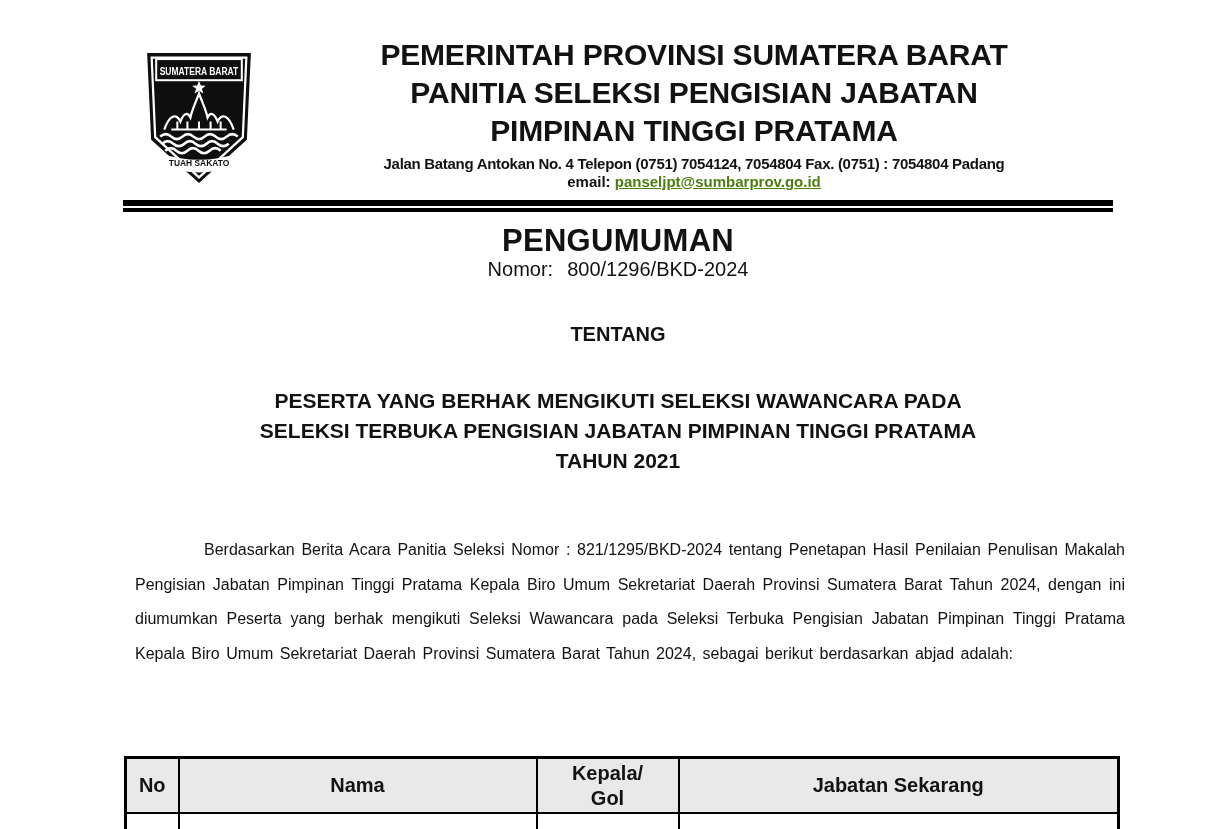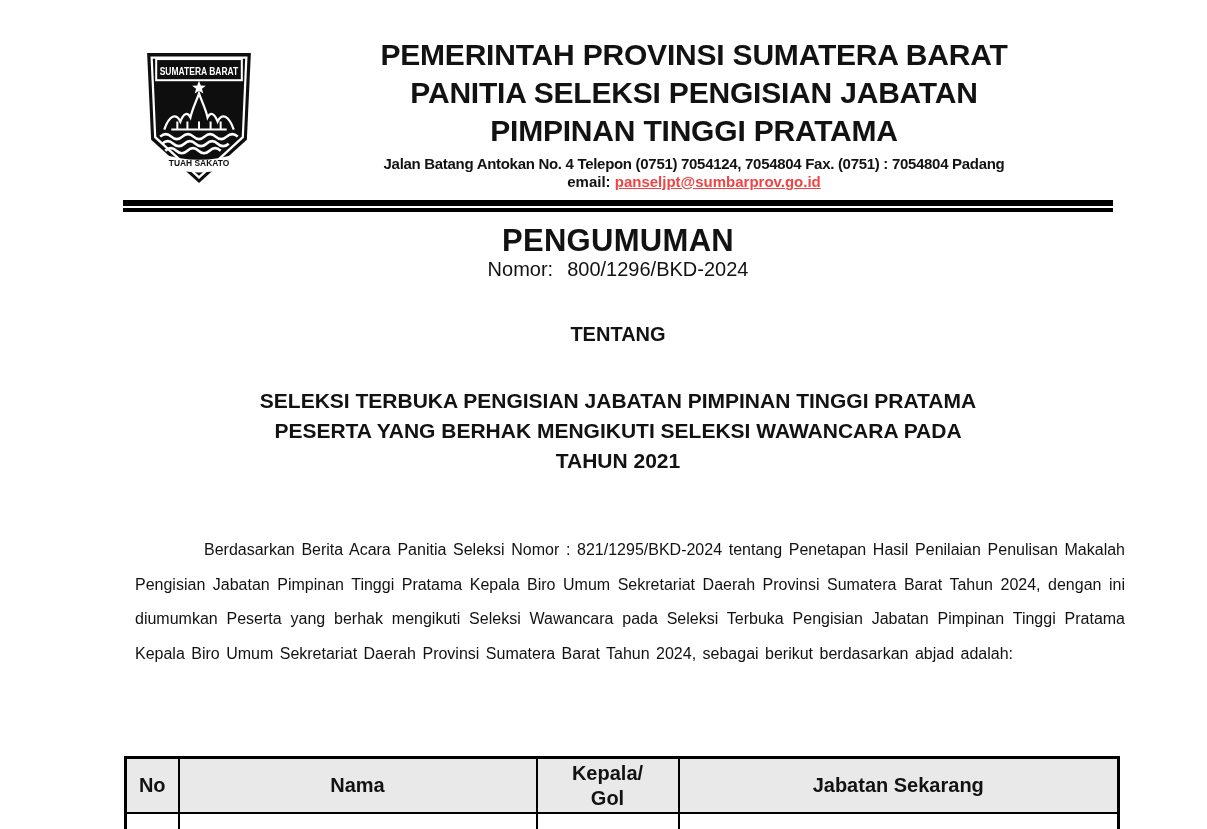--- a/index.html
+++ b/index.html
@@ -18,21 +18,21 @@
   .lh-text { position:absolute; left:152px; top:36px; width:838px; text-align:center; }
   .org-line {
     font-weight:700; font-size:30px; line-height:38px;
     letter-spacing:-0.2px; white-space:nowrap;
   }
   .addr {
     font-weight:700; font-size:15px; line-height:18px;
     letter-spacing:-0.3px; margin-top:5px; white-space:nowrap;
   }
   .email-line { font-weight:700; font-size:15px; line-height:18px; white-space:nowrap; }
-  .email-link { text-decoration:underline; color:#ef4444;margin-top:42px; }
+  .email-link { text-decoration:underline; color:#4d7c0f;margin-top:42px; }
 
   
   .double-rule {
     position:absolute; left:0; top:200px; width:990px; height:12px;
     border-top:6px solid #000; border-bottom:4px solid #000; box-sizing:border-box;
   }
 
   
   .c-block { position:absolute; left:0; width:990px; text-align:center; }
   .pengumuman { top:223px; font-size:31px; font-weight:700; letter-spacing:0.3px; }
@@ -102,22 +102,22 @@
 
     <div class="double-rule"></div>
 
     <div class="c-block pengumuman">PENGUMUMAN</div>
 
     <div class="c-block nomor"><span>Nomor:</span><span class="num">800/1296/BKD-2024</span></div>
 
     <div class="c-block tentang">TENTANG</div>
 
     <div class="c-block subject">
+      <div>PESERTA YANG BERHAK MENGIKUTI SELEKSI WAWANCARA PADA</div>
       <div>SELEKSI TERBUKA PENGISIAN JABATAN PIMPINAN TINGGI PRATAMA</div>
-      <div>PESERTA YANG BERHAK MENGIKUTI SELEKSI WAWANCARA PADA</div>
       <div>TAHUN 2021</div>
     </div>
 
     <div class="body-par">Berdasarkan Berita Acara Panitia Seleksi Nomor : 821/1295/BKD-2024 tentang Penetapan Hasil Penilaian Penulisan Makalah Pengisian Jabatan Pimpinan Tinggi Pratama Kepala Biro Umum Sekretariat Daerah Provinsi Sumatera Barat Tahun 2024, dengan ini diumumkan Peserta yang berhak mengikuti Seleksi Wawancara pada Seleksi Terbuka Pengisian Jabatan Pimpinan Tinggi Pratama Kepala Biro Umum Sekretariat Daerah Provinsi Sumatera Barat Tahun 2024, sebagai berikut berdasarkan abjad adalah:</div>
 
     <table class="doc-table">
       <colgroup>
         <col style="width:53px">
         <col style="width:358px">
         <col style="width:142px">

